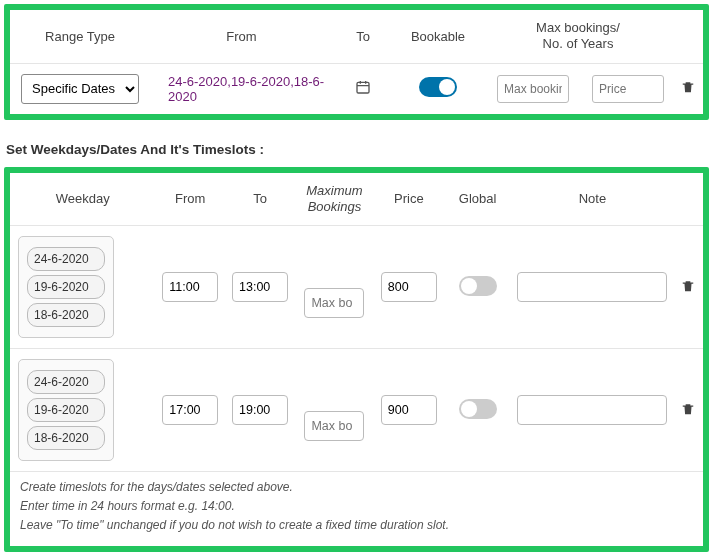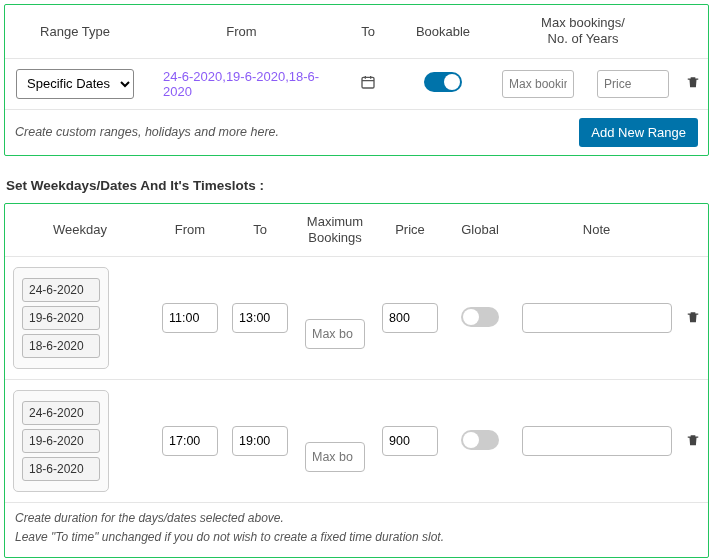--- a/index.html
+++ b/index.html
@@ -1,43 +1,43 @@
 <!DOCTYPE html>
 <html><head>
 <meta charset="utf-8">
 <style>
   * { box-sizing: border-box; margin: 0; padding: 0; }
   body { font-family: -apple-system, BlinkMacSystemFont, "Segoe UI", Arial, sans-serif; font-size: 13px; color: #333; background: #fff; padding: 4px; }
-  .panel { border: 1px solid #22c55e; border-radius: 2px; margin-bottom: 18px; }
+  .panel { border: 6px solid #22c55e; border-radius: 2px; margin-bottom: 18px; }
   table { width: 100%; border-collapse: collapse; }
   th { font-weight: 400; color: #444; padding: 10px 6px; text-align: center; font-size: 13px; }
   td { padding: 10px 6px; text-align: center; vertical-align: middle; border-top: 1px solid #e5e5e5; }
   .select-range { width: 118px; height: 30px; border: 1px solid #888; border-radius: 3px; padding: 0 6px; font-size: 13px; background:#fff;}
   .cal-icon { color: #555; font-size: 14px; cursor: pointer; display:inline-block;}
   .toggle { position: relative; width: 38px; height: 20px; background: #0073aa; border-radius: 999px; display: inline-block; cursor: pointer; }
   .toggle.off { background: #ccc; }
   .toggle::after { content:""; position:absolute; width:16px; height:16px; background:#fff; border-radius:50%; top:2px; right:2px; }
   .toggle.off::after { left:2px; right:auto; }
   .small-input { width: 88px; height: 28px; border: 1px solid #bbb; border-radius: 3px; padding: 0 6px; font-size: 12px; text-align:left; }
   .small-input.narrow { width: 72px; }
   .trash { color: #555; cursor: pointer; font-size: 15px;  }
   .strip { display:flex; align-items:center; padding: 8px 10px; gap:10px; border-top:1px solid #e5e5e5;}
   .strip .italic { font-style: italic; color: #555; font-size: 12.5px; flex:1; }
   .btn-primary { background: #0073aa; color: #fff; border: none; border-radius: 3px; padding: 7px 12px; font-size: 13px; cursor: pointer; display:inline-flex; align-items:center; gap:6px; }
   .section-title { font-weight: 600; font-size: 13.5px; padding: 4px 2px 10px; }
-  .date-chip { display:block; width:78px; border:1px solid #bbb; border-radius:3px; background:#f4f4f4; padding:4px 6px; font-size:12px; margin:4px 0; text-align:left; }
+  .date-chip { display:block; width:78px; border:1px solid #bbb; border-radius:10px; background:#f4f4f4; padding:4px 6px; font-size:12px; margin:4px 0; text-align:left; }
   .chip-box { border:1px solid #ccc; border-radius:5px; padding:6px 8px; background:#fafafa; display:inline-block; }
   .ts-input { width: 56px; height: 30px; border:1px solid #bbb; border-radius:4px; padding:0 6px; font-size:12.5px; text-align:left; }
   .ts-input.w60 { width: 60px; margin-top: 32px; }
   .note-area { width: 150px; height: 30px; border:1px solid #bbb; border-radius:4px; resize:none; display:inline-block; vertical-align:middle;}
   .hints { padding: 6px 10px 10px; display:flex; gap:10px; align-items:flex-start; border-top:1px solid #e5e5e5;}
   .hints-text { flex:1; }
   .hints-text div { font-style: italic; color:#555; font-size:12px; line-height:1.6; }
   .th-2line { line-height:1.25; }
-  .from-text { text-align:left; color:#8b5cf6; font-size:13px; padding-left:0;}
+  .from-text { text-align:left; color:#701a75; font-size:13px; padding-left:0;}
   .weekday-cell{ text-align:left; padding-left:8px;}
 </style>
 </head>
 <body>
 
 <div class="panel">
   <table>
     <thead>
       <tr>
         <th>Range Type</th>
@@ -79,36 +79,32 @@
         <td style="width:30px;">
           <span class="trash">
             <svg width="14" height="14" viewBox="0 0 24 24" fill="#444">
                 <path d="M3 6h18v2H3zM8 6V4h8v2M6 8l1 13h10l1-13"></path>
               </svg>
           </span>
         </td>
       </tr>
     </tbody>
   </table>
-  <div class="strip">
-    <span class="italic">Create custom ranges, holidays and more here.</span>
-    <button class="btn-primary">Add New Range</button>
-  </div>
 </div>
 
 <div class="section-title">Set Weekdays/Dates And It's Timeslots :</div>
 
 <div class="panel">
   <table>
     <thead>
       <tr>
         <th style="width:150px;">Weekday</th>
         <th style="width:70px;">From</th>
         <th style="width:70px;">To</th>
-        <th style="width:80px; white-space:pre-line;" class="th-2line">Maximum
+        <th style="width:80px; white-space:pre-line;font-style:italic;" class="th-2line">Maximum
 Bookings</th>
         <th style="width:70px;">Price</th>
         <th style="width:70px;">Global</th>
         <th>Note</th>
         <th style="width:30px;"></th>
       </tr>
     </thead>
     <tbody id="ts-body">
         <tr>
     <td class="weekday-cell"><div class="chip-box"><span class="date-chip">24-6-2020</span><span class="date-chip">19-6-2020</span><span class="date-chip">18-6-2020</span></div></td>
@@ -131,17 +127,18 @@
     <td><span class="toggle off"></span></td>
     <td><textarea class="note-area" style=""></textarea></td>
     <td><span class="trash"><svg width="14" height="14" viewBox="0 0 24 24" fill="#444">
                 <path d="M3 6h18v2H3zM8 6V4h8v2M6 8l1 13h10l1-13"></path>
               </svg></span></td>
         </tr>
       </tbody>
   </table>
   <div class="hints">
     <div class="hints-text" id="hints-box">
-        <div>Create duration for the days/dates selected above.</div>
+        <div>Create timeslots for the days/dates selected above.</div>
+        <div>Enter time in 24 hours format e.g. 14:00.</div>
         <div>Leave "To time" unchanged if you do not wish to create a fixed time duration slot.</div>
       </div>
   </div>
 </div>
 
 </body></html>

